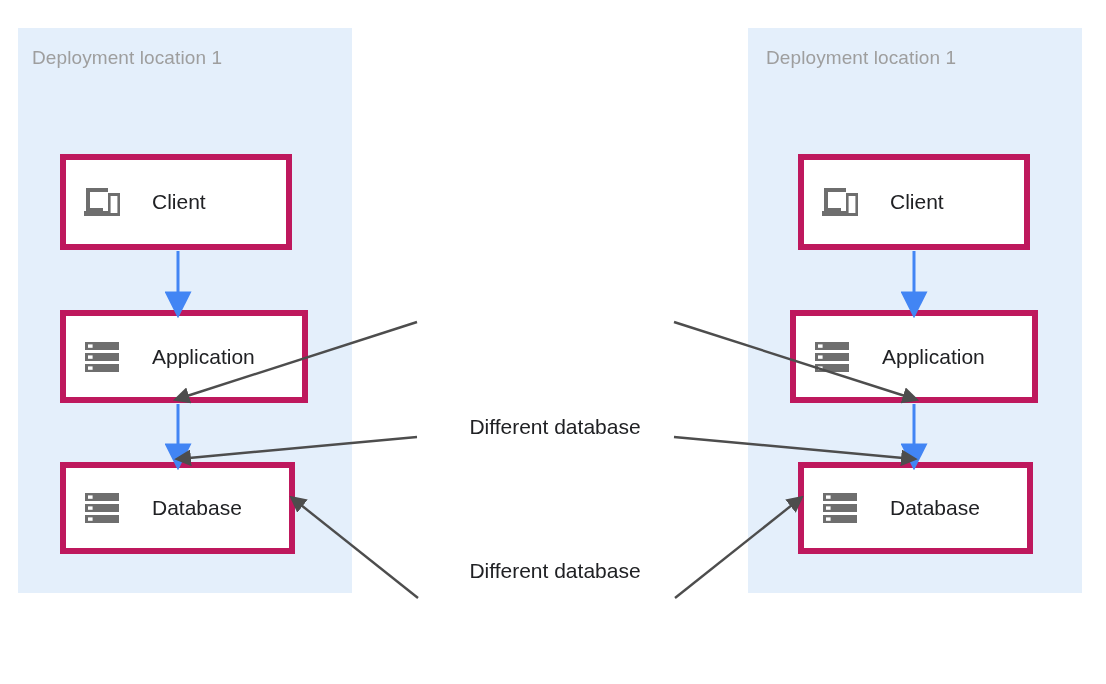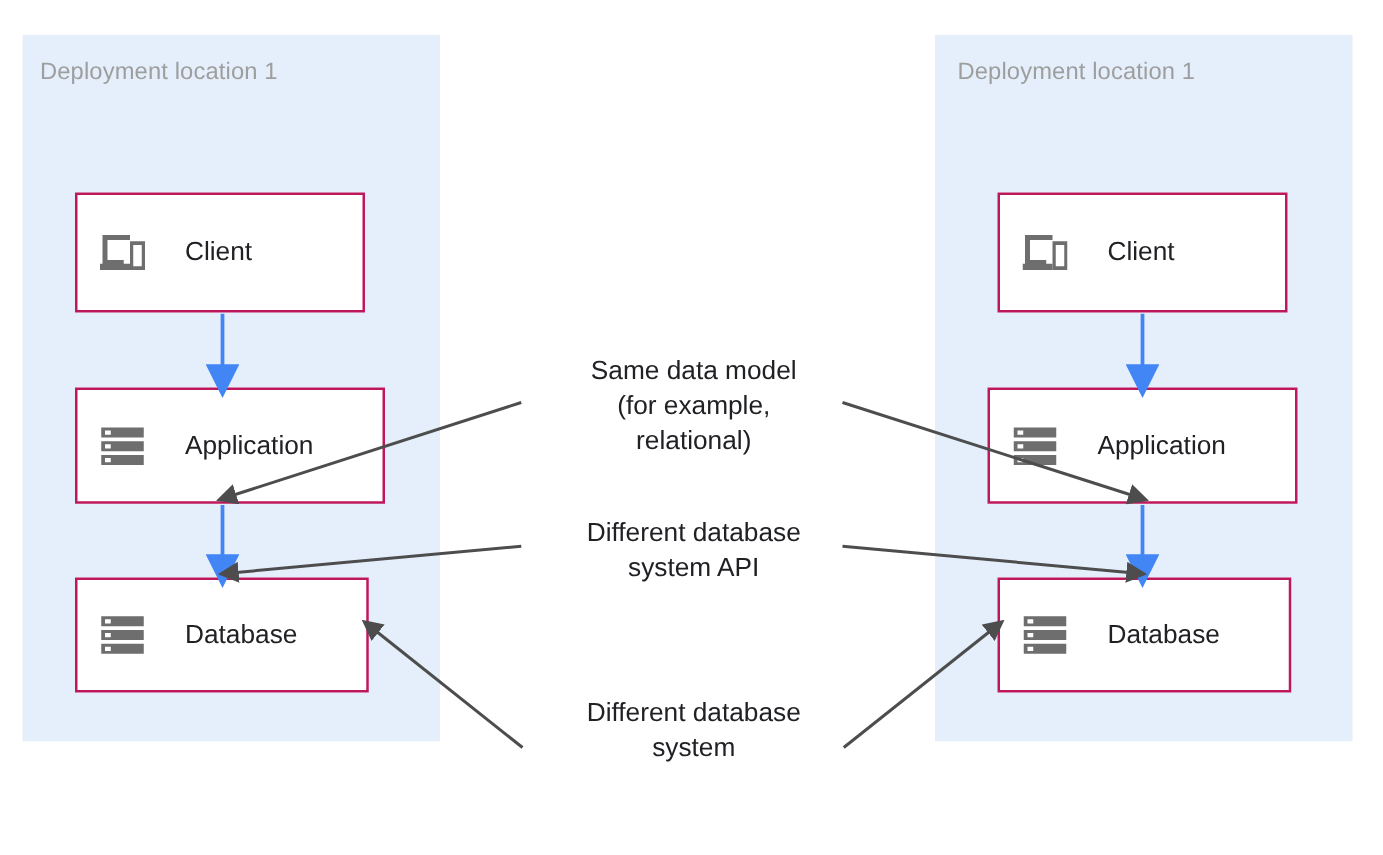--- a/index.html
+++ b/index.html
@@ -29,21 +29,21 @@
     position: absolute;
     color: #9e9e9e;
     font-size: 19px;
     line-height: 22px;
     letter-spacing: 0.1px;
     white-space: nowrap;
   }
   .node {
     position: absolute;
     background: #ffffff;
-    border: 2px solid #be185d;
+    border: 6px solid #be185d;
     box-sizing: border-box;
     display: flex;
     align-items: center;
   }
   .node .node-icon {
     position: absolute;
     left: 18px;
     top: 50%;
     transform: translateY(-50%);
     width: 36px;
@@ -207,29 +207,22 @@
     </g>
 
     <g>
       <line x1="418" y1="598" x2="301" y2="505" stroke="#4d4d4d" stroke-width="2.4" marker-end="url(#gray-arrow)"></line>
     </g>
     <g>
       <line x1="675" y1="598" x2="792" y2="505" stroke="#4d4d4d" stroke-width="2.4" marker-end="url(#gray-arrow)"></line>
     </g>
   </svg>
 
-  <div class="callout" style="left:423px; top:283px; width:264px;">
-    <div>Same data model</div>
-    <div>(for example,</div>
-    <div>relational)</div>
-  </div>
 
   <div class="callout" style="left:423px; top:413px; width:264px;">
     <div>Different database</div>
-    <div>system API</div>
   </div>
 
   <div class="callout" style="left:423px; top:557px; width:264px;">
     <div>Different database</div>
-    <div>system</div>
   </div>
 
 </div>
 
 </body></html>

